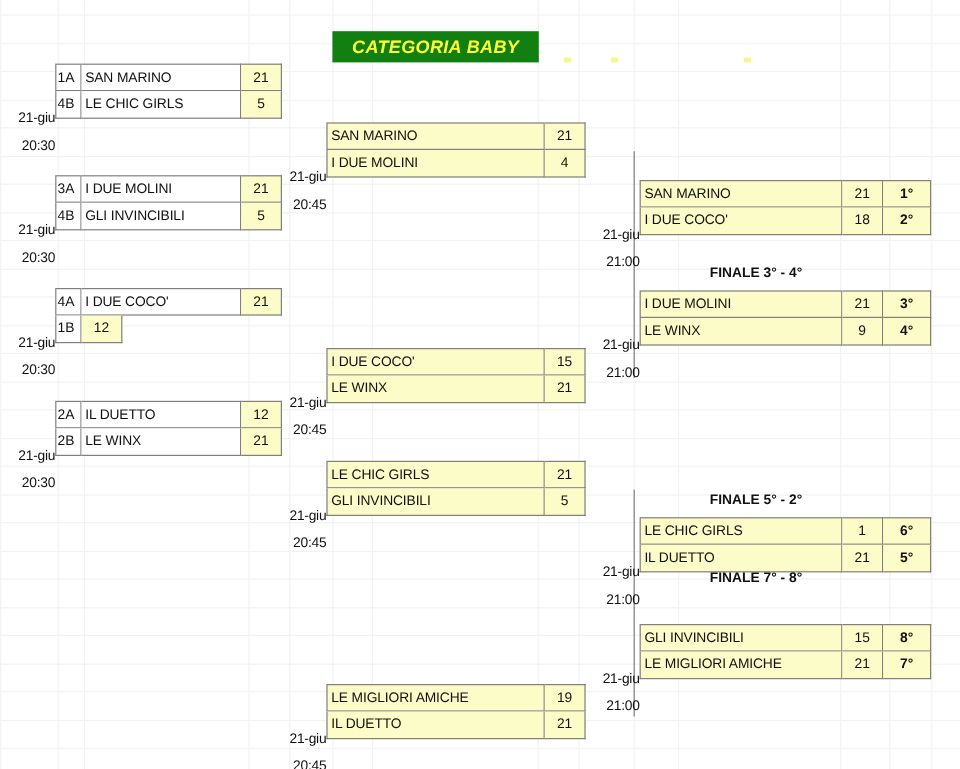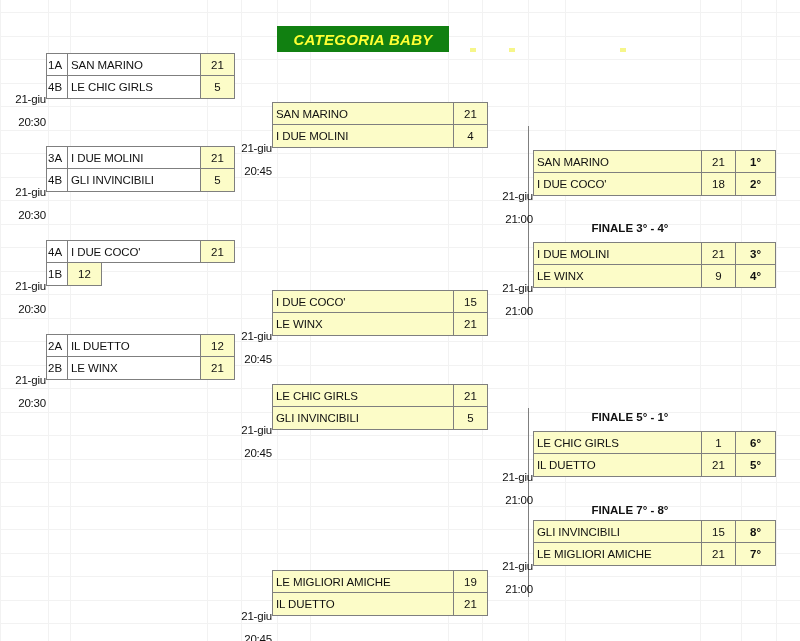--- a/index.html
+++ b/index.html
@@ -276,37 +276,37 @@
       <div class="rankcell">3°</div>
     </div>
     <div class="mrow bot">
       <div class="timecell">21:00</div>
       <div class="teamcell" style="border-left:1px solid #7f7f7f;">LE WINX</div>
       <div class="scorecell">9</div>
       <div class="rankcell">4°</div>
     </div>
   </div>
 
-  <div class="finale-h" style="left:530px;top:411px;width:200px;">FINALE 5° - 1°</div>
+  <div class="finale-h" style="left:530px;top:411px;width:200px;">FINALE 5° - 2°</div>
   <div class="block yellow" style="left:487px;top:431px;width:289px;">
     <div class="mrow top">
       <div class="timecell">21-giu</div>
       <div class="teamcell" style="border-left:1px solid #7f7f7f;">LE CHIC GIRLS</div>
       <div class="scorecell">1</div>
       <div class="rankcell">6°</div>
     </div>
     <div class="mrow bot">
       <div class="timecell">21:00</div>
       <div class="teamcell" style="border-left:1px solid #7f7f7f;">IL DUETTO</div>
       <div class="scorecell">21</div>
       <div class="rankcell">5°</div>
     </div>
   </div>
 
-  <div class="finale-h" style="left:530px;top:504px;width:200px;">FINALE 7° - 8°</div>
+  <div class="finale-h" style="left:530px;top:476px;width:200px;">FINALE 7° - 8°</div>
   <div class="block yellow" style="left:487px;top:520px;width:289px;">
     <div class="mrow top">
       <div class="timecell">21-giu</div>
       <div class="teamcell" style="border-left:1px solid #7f7f7f;">GLI INVINCIBILI</div>
       <div class="scorecell">15</div>
       <div class="rankcell">8°</div>
     </div>
     <div class="mrow bot">
       <div class="timecell">21:00</div>
       <div class="teamcell" style="border-left:1px solid #7f7f7f;">LE MIGLIORI AMICHE</div>

